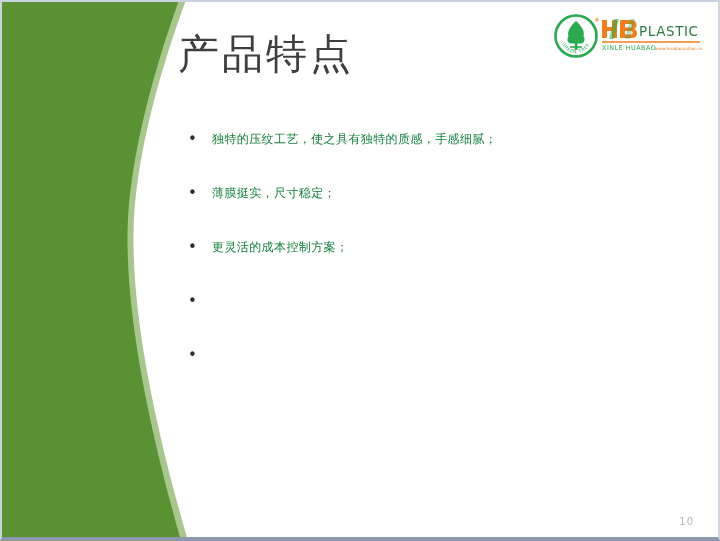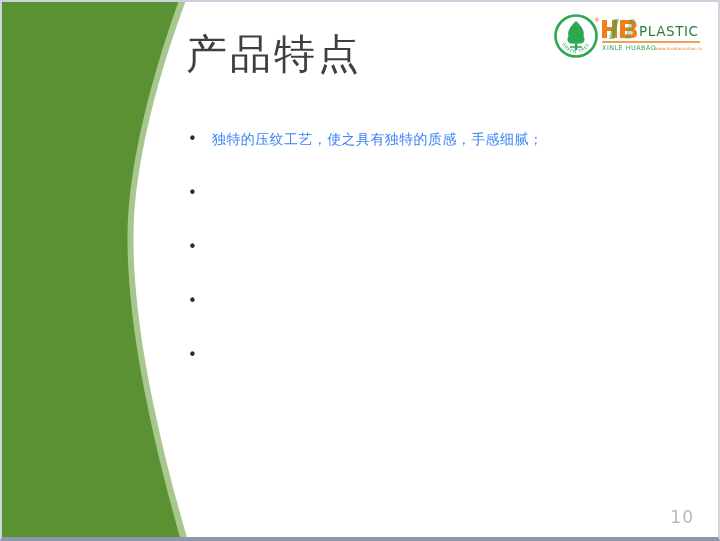--- a/index.html
+++ b/index.html
@@ -42,21 +42,21 @@
     position: absolute;
     left: 0;
     top: 0;
     width: 220px;
     height: 541px;
     z-index: 1;
   }
 
   #title-block {
     position: absolute;
-    left: 186px;
+    left: 178px;
     top: 30px;
     z-index: 10;
   }
   #slide-title {
     margin: 0;
     font-family: "DejaVu Serif", serif;
     font-size: 41px;
     font-weight: 400;
     letter-spacing: 3px;
     color: #3f3f3f;
@@ -82,23 +82,23 @@
     flex: 0 0 26px;
     font-size: 15px;
     line-height: 30px;
     color: #2b2b2b;
     text-align: left;
     padding-left: 2px;
     box-sizing: border-box;
   }
   .bullet-text {
     font-family: "DejaVu Sans", sans-serif;
-    font-size: 14px;
+    font-size: 12px;
     line-height: 30px;
-    color: #3b82f6;
+    color: #15803d;
     letter-spacing: 0.4px;
     white-space: nowrap;
   }
 
   
   #logo {
     position: absolute;
     right: 18px;
     top: 14px;
     width: 148px;
@@ -125,21 +125,21 @@
     top: 2px;
     font-size: 6px;
     color: #e2761b;
   }
 
   #page-number {
     position: absolute;
     right: 26px;
     bottom: 14px;
     font-family: "DejaVu Sans", sans-serif;
-    font-size: 17px;
+    font-size: 10px;
     color: #b8b8b8;
     letter-spacing: 1px;
     z-index: 20;
   }
 </style>
 </head>
 <body>
 
 <div id="slide">
 
@@ -154,24 +154,26 @@
 
   <div id="bullet-list">
 
     <div class="bullet-row">
       <span class="bullet-marker">•</span>
       <span class="bullet-text">独特的压纹工艺，使之具有独特的质感，手感细腻；</span>
     </div>
 
     <div class="bullet-row">
       <span class="bullet-marker">•</span>
-    </div>
-
-    <div class="bullet-row">
-      <span class="bullet-marker">•</span>
+      <span class="bullet-text">薄膜挺实，尺寸稳定；</span>
+    </div>
+
+    <div class="bullet-row">
+      <span class="bullet-marker">•</span>
+      <span class="bullet-text">更灵活的成本控制方案；</span>
     </div>
 
     <div class="bullet-row">
       <span class="bullet-marker">•</span>
     </div>
 
     <div class="bullet-row">
       <span class="bullet-marker">•</span>
     </div>
 

